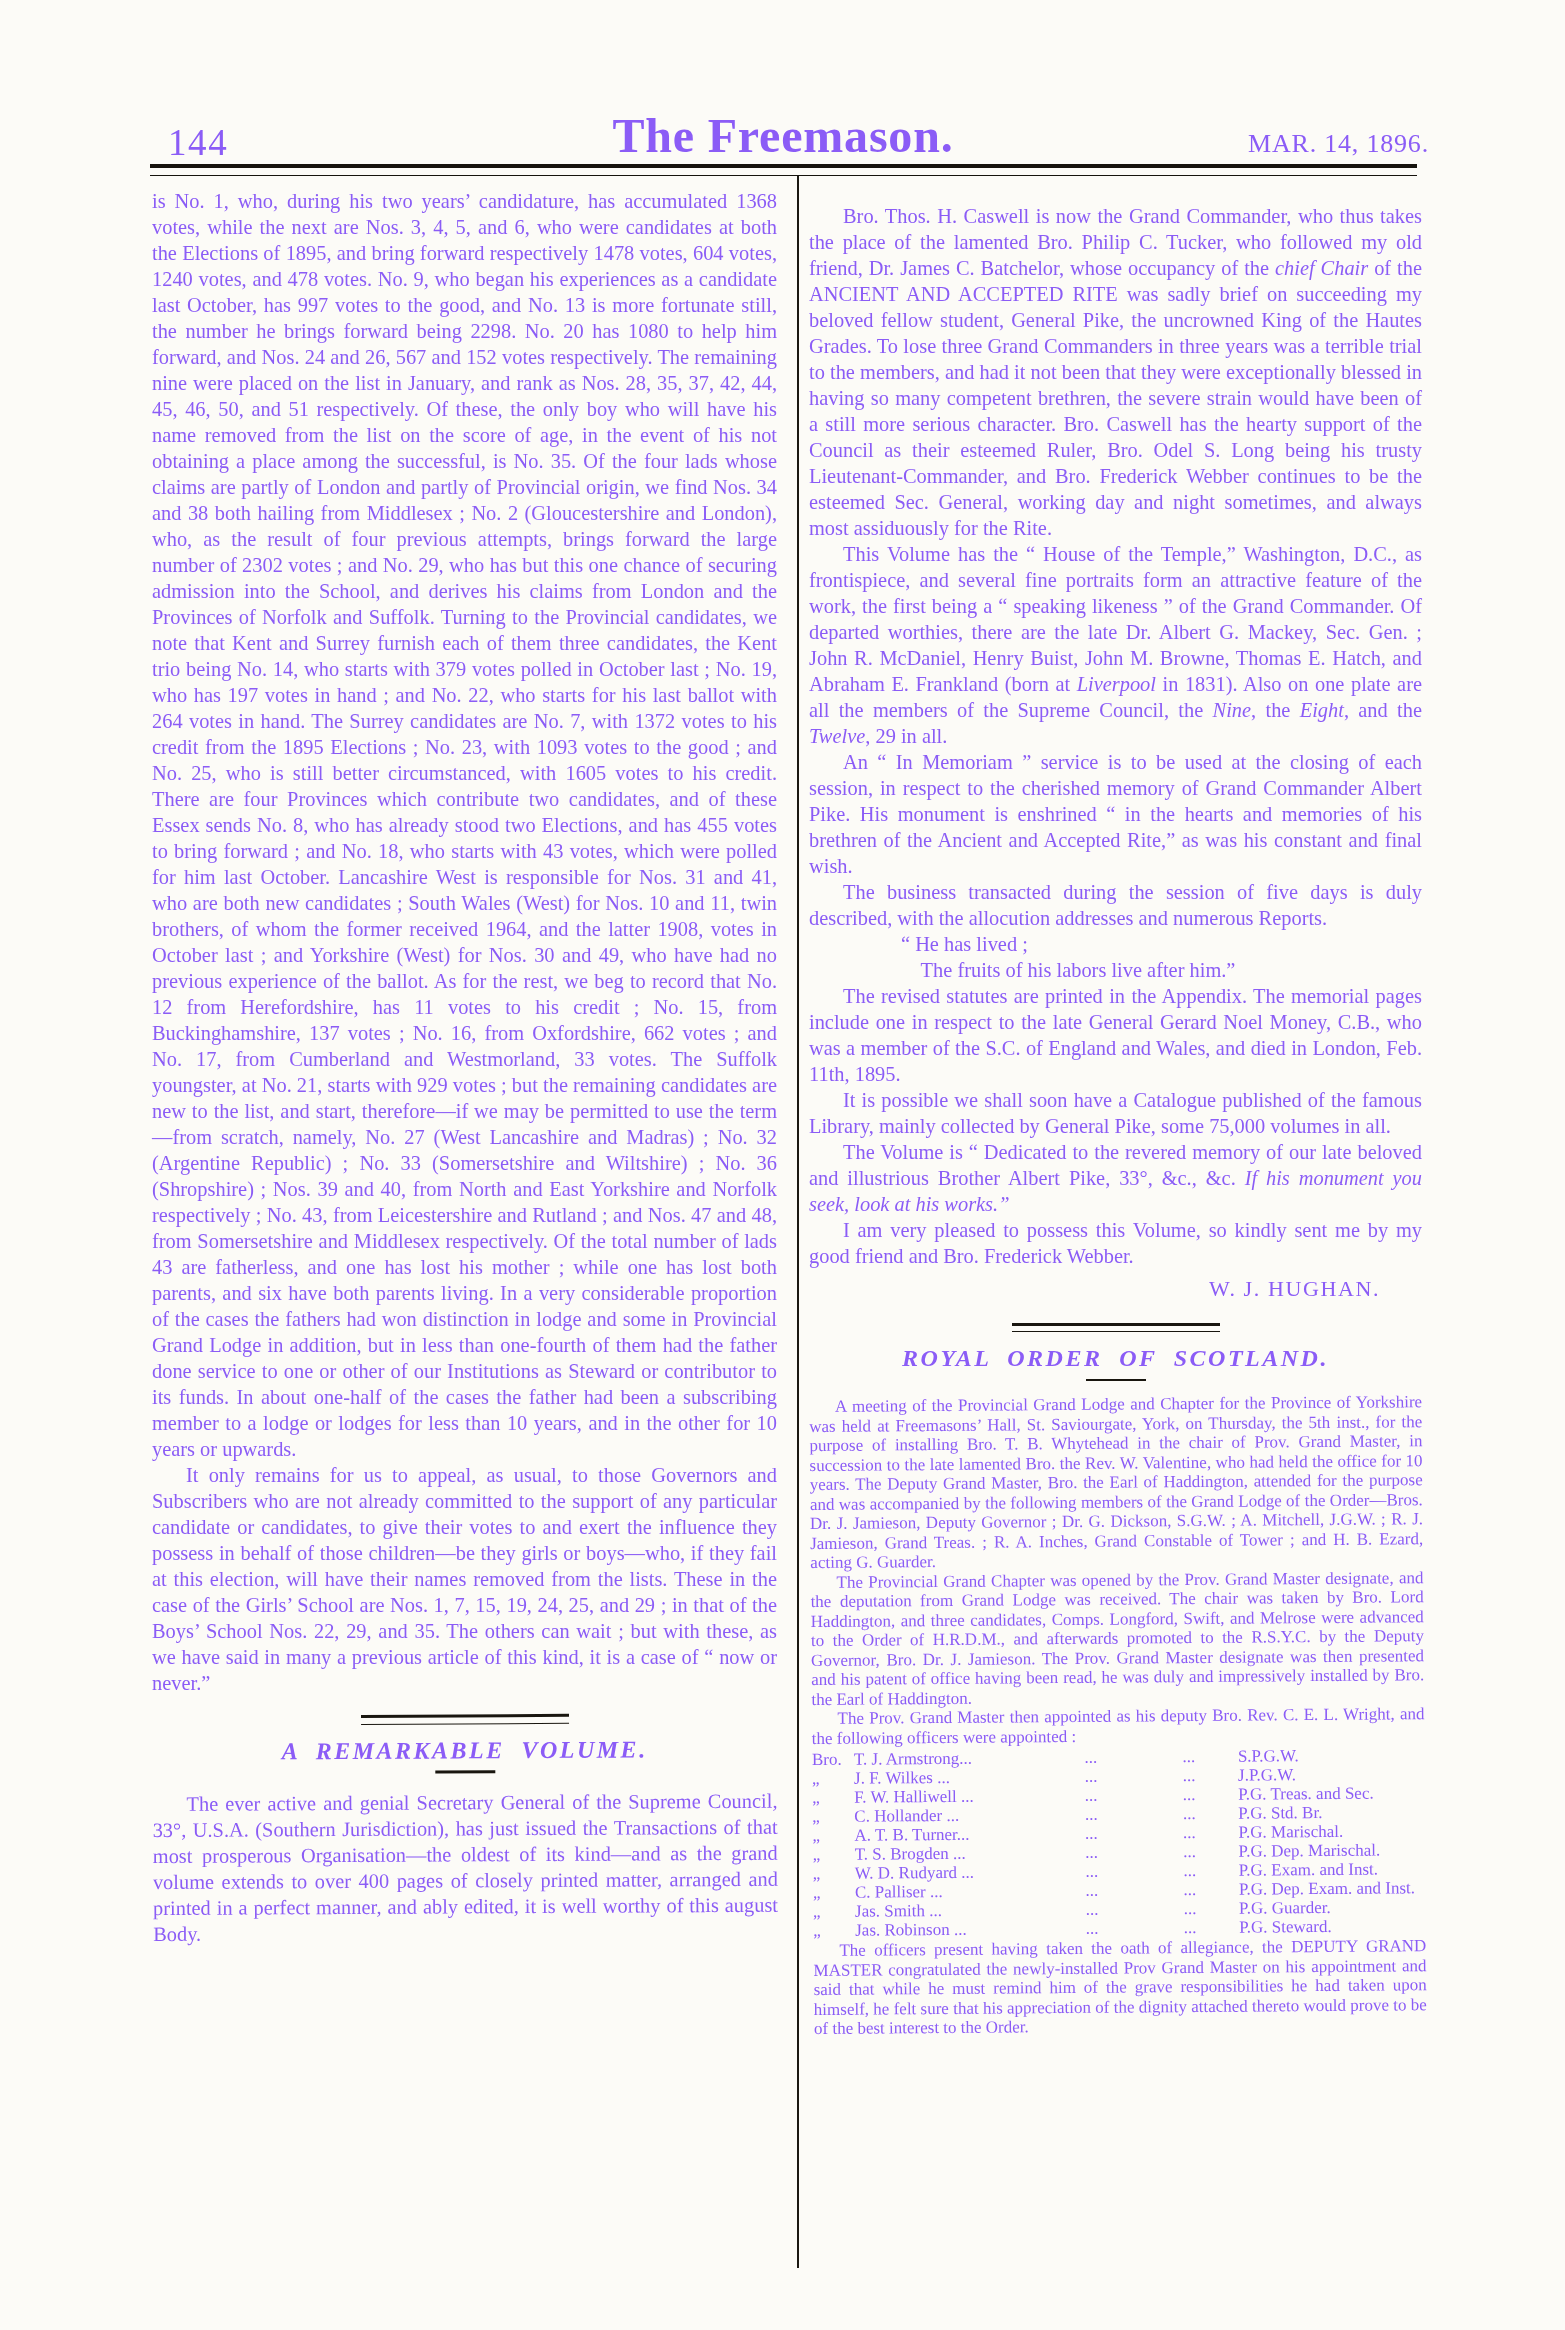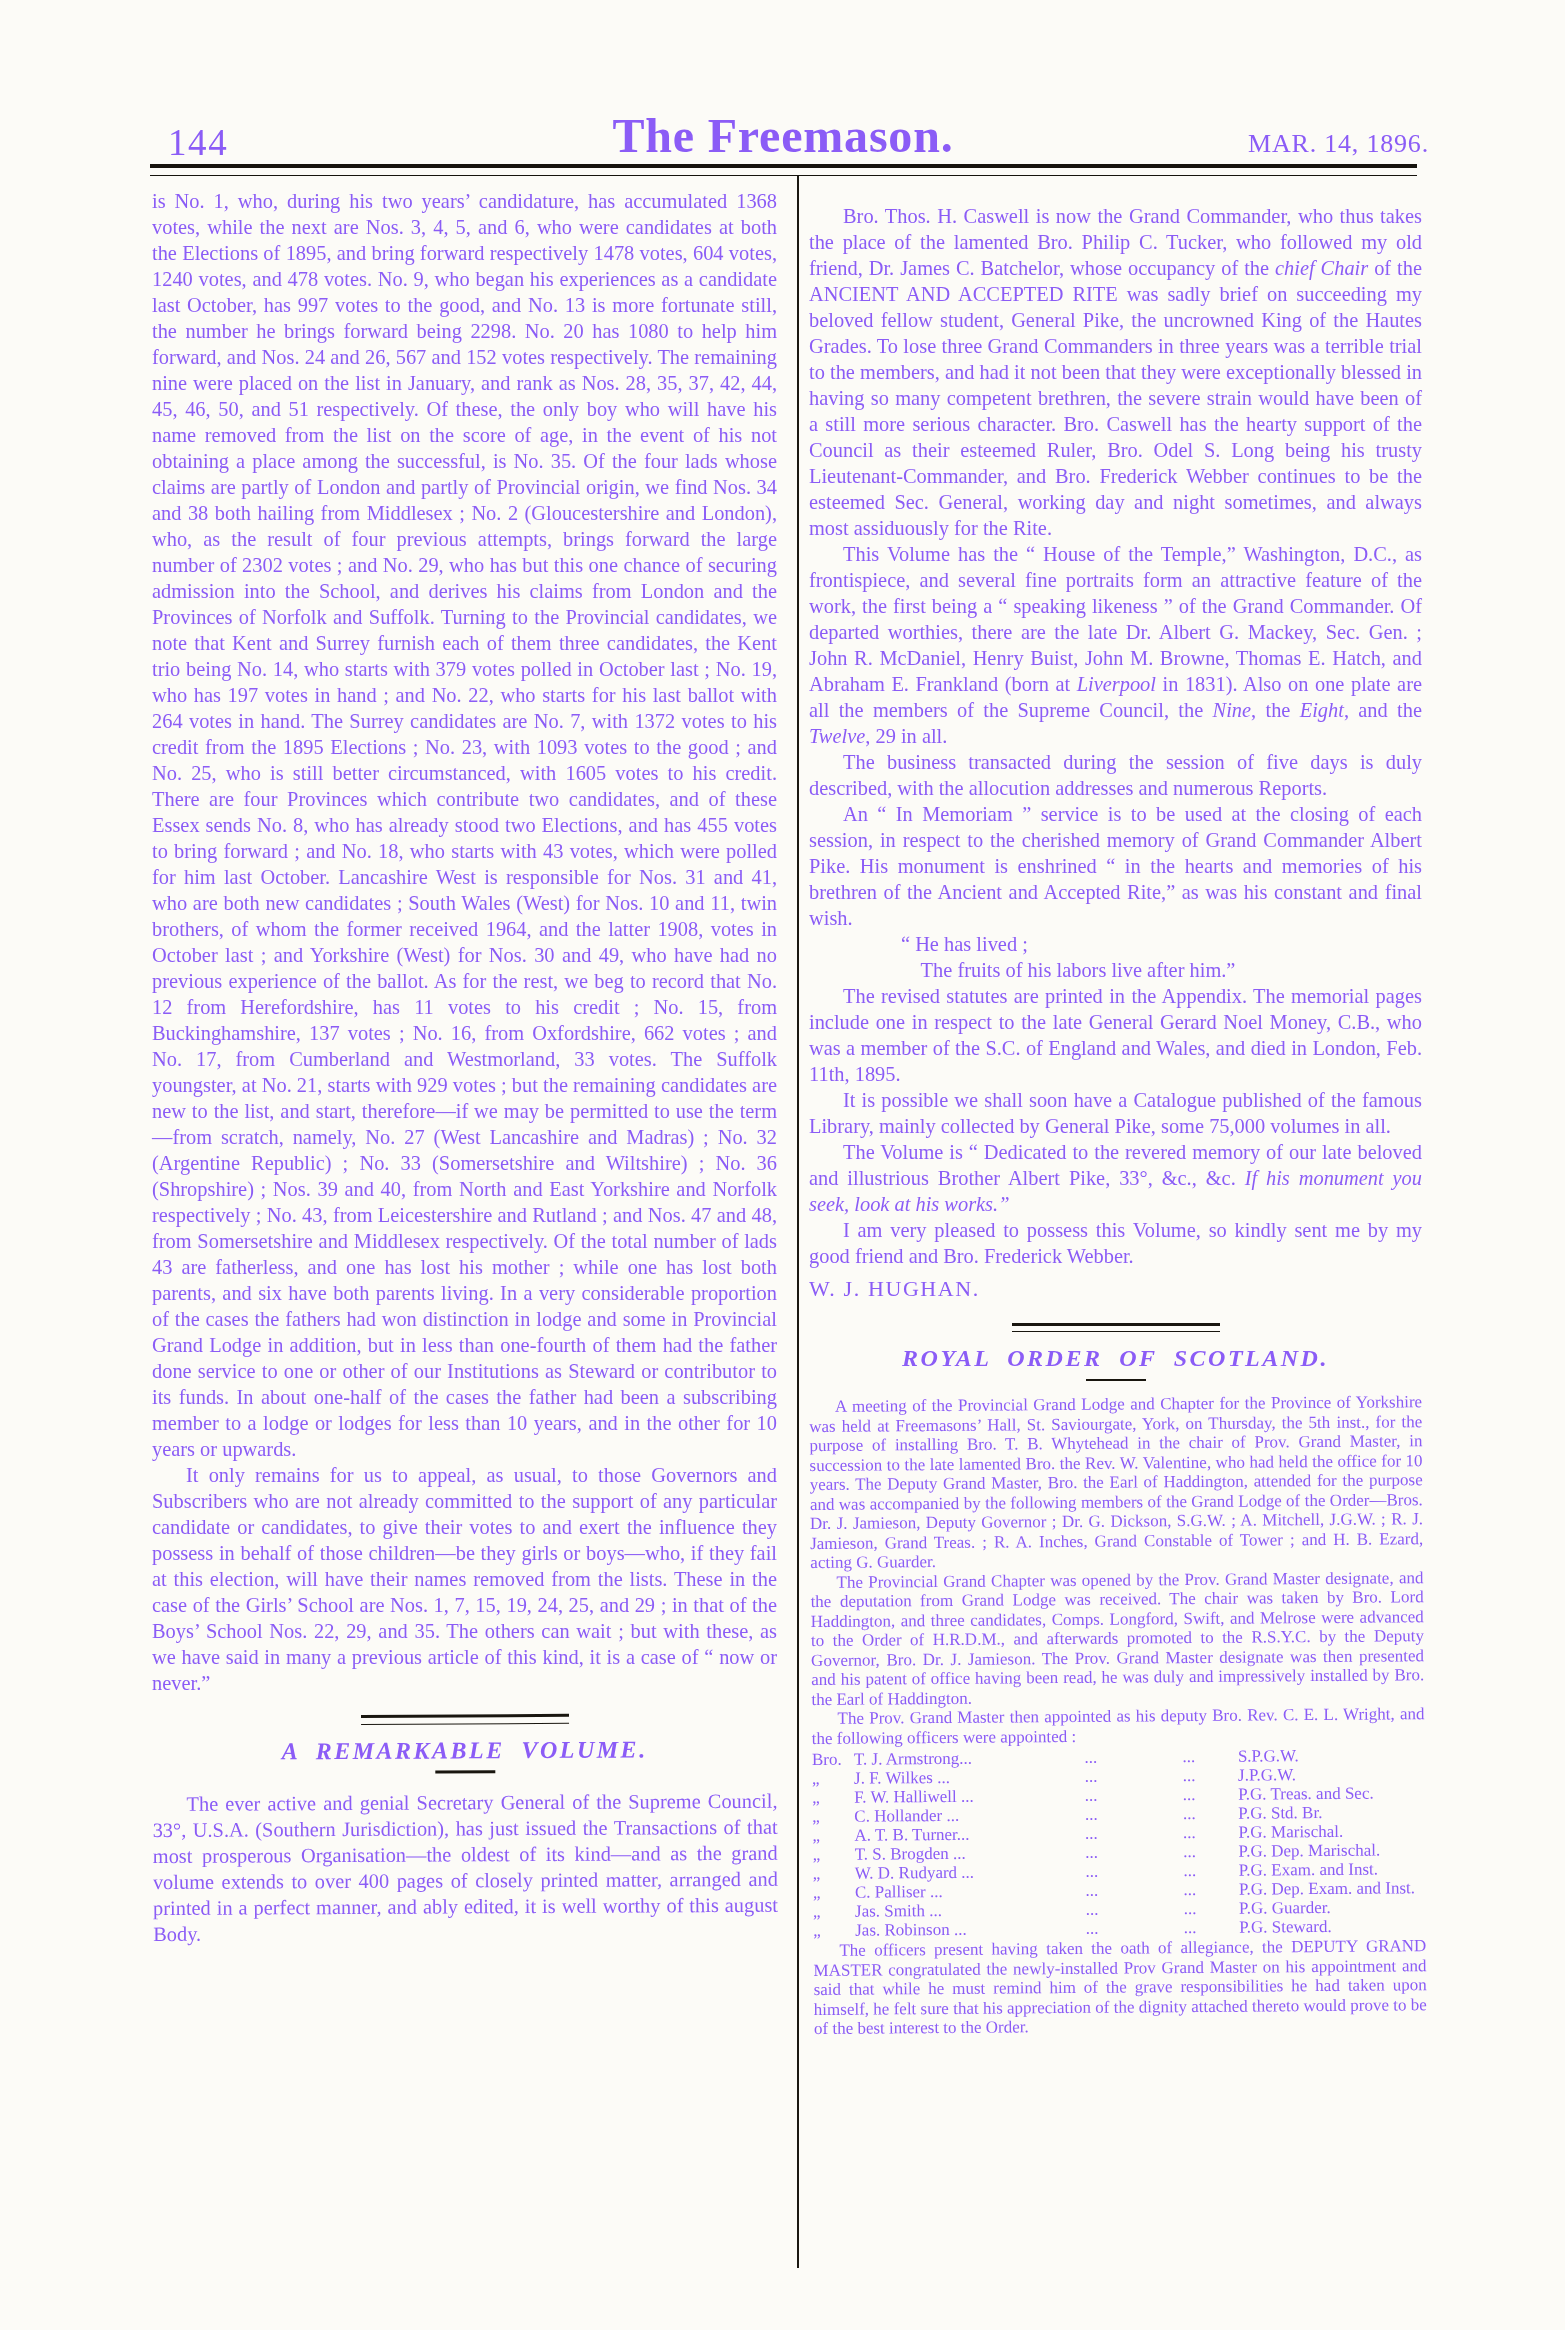--- a/index.html
+++ b/index.html
@@ -28,21 +28,21 @@
   .section-heading{font-style:italic;font-weight:bold;text-align:center;font-size:24px;
     letter-spacing:2.5px;word-spacing:8.2px;margin-top:13px;text-indent:0;}
   .short-rule{width:60px;height:2.5px;background:#19160f;margin:7.4px auto 0;}
 
   .volume-section{margin-top:19.6px;transform:rotate(-0.3deg);transform-origin:left top;}
   .volume-section .paras{margin-top:16.3px;}
 
   .poem{margin-left:92px;}
   .poem .line2{margin-left:19.6px;}
   .poem div{text-align:left;}
-  .signature{padding-right:42px;font-size:22px;letter-spacing:1.6px;margin-top:6.5px;}
+  .signature{text-align:right;padding-right:42px;font-size:22px;letter-spacing:1.6px;margin-top:6.5px;}
 
   .scotland-break{margin-top:21px;}
   .scotland{font-size:17px;line-height:19.5px;transform:rotate(-0.45deg);transform-origin:left top;margin-top:3.3px;}
   .scotland .paras{margin-top:16.3px;}
   .scotland p.ind{text-indent:26px;}
 
   .officers{margin:1.6px 0 1.6px 0;}
   .officer-row{display:flex;line-height:19px;}
   .oc0{width:42px;}
   .oc1{width:188px;}
@@ -73,22 +73,22 @@
       <div class="paras">
           <p class="ind">The ever active and genial Secretary General of the Supreme Council, 33°, U.S.A. (Southern Jurisdiction), has just issued the Transactions of that most prosperous Organisation—the oldest of its kind—and as the grand volume extends to over 400 pages of closely printed matter, arranged and printed in a perfect manner, and ably edited, it is well worthy of this august Body.</p>
         </div>
     </div>
   </div>
 
   <div class="col col-right">
     <div>
         <p class="ind">Bro. Thos. H. Caswell is now the Grand Commander, who thus takes the place of the lamented Bro. Philip C. Tucker, who followed my old friend, Dr. James C. Batchelor, whose occupancy of the <em>chief Chair</em> of the ANCIENT AND ACCEPTED RITE was sadly brief on succeeding my beloved fellow student, General Pike, the uncrowned King of the Hautes Grades.  To lose three Grand Commanders in three years was a terrible trial to the members, and had it not been that they were exceptionally blessed in having so many competent brethren, the severe strain would have been of a still more serious character. Bro. Caswell has the hearty support of the Council as their esteemed Ruler, Bro. Odel S. Long being his trusty Lieutenant-Commander, and Bro. Frederick Webber continues to be the esteemed Sec. General, working day and night sometimes, and always most assiduously for the Rite.</p>
         <p class="ind">This Volume has the “ House of the Temple,” Washington, D.C., as frontispiece, and several fine portraits form an attractive feature of the work, the first being a “ speaking likeness ” of the Grand Commander.  Of departed worthies, there are the late Dr. Albert G. Mackey, Sec. Gen. ;  John R. McDaniel, Henry Buist, John M. Browne, Thomas E. Hatch, and Abraham E. Frankland (born at <em>Liverpool</em> in 1831).  Also on one plate are all the members of the Supreme Council, the <em>Nine</em>, the <em>Eight</em>, and the <em>Twelve</em>, 29 in all.</p>
+        <p class="ind">An “ In Memoriam ” service is to be used at the closing of each session, in respect to the cherished memory of Grand Commander Albert Pike.  His monument is enshrined “ in the hearts and memories of his brethren of the Ancient and Accepted Rite,” as was his constant and final wish.</p>
         <p class="ind">The business transacted during the session of five days is duly described, with the allocution addresses and numerous Reports.</p>
-        <p class="ind">An “ In Memoriam ” service is to be used at the closing of each session, in respect to the cherished memory of Grand Commander Albert Pike.  His monument is enshrined “ in the hearts and memories of his brethren of the Ancient and Accepted Rite,” as was his constant and final wish.</p>
       </div>
 
     <div class="poem">
       <div class="line1">“ He has lived ;</div>
       <div class="line2">The fruits of his labors live after him.”</div>
     </div>
 
     <div>
         <p class="ind">The revised statutes are printed in the Appendix.  The memorial pages include one in respect to the late General Gerard Noel Money, C.B., who was a member of the S.C. of England and Wales, and died in London, Feb. 11th, 1895.</p>
         <p class="ind">It is possible we shall soon have a Catalogue published of the famous Library, mainly collected by General Pike, some 75,000 volumes in all.</p>

